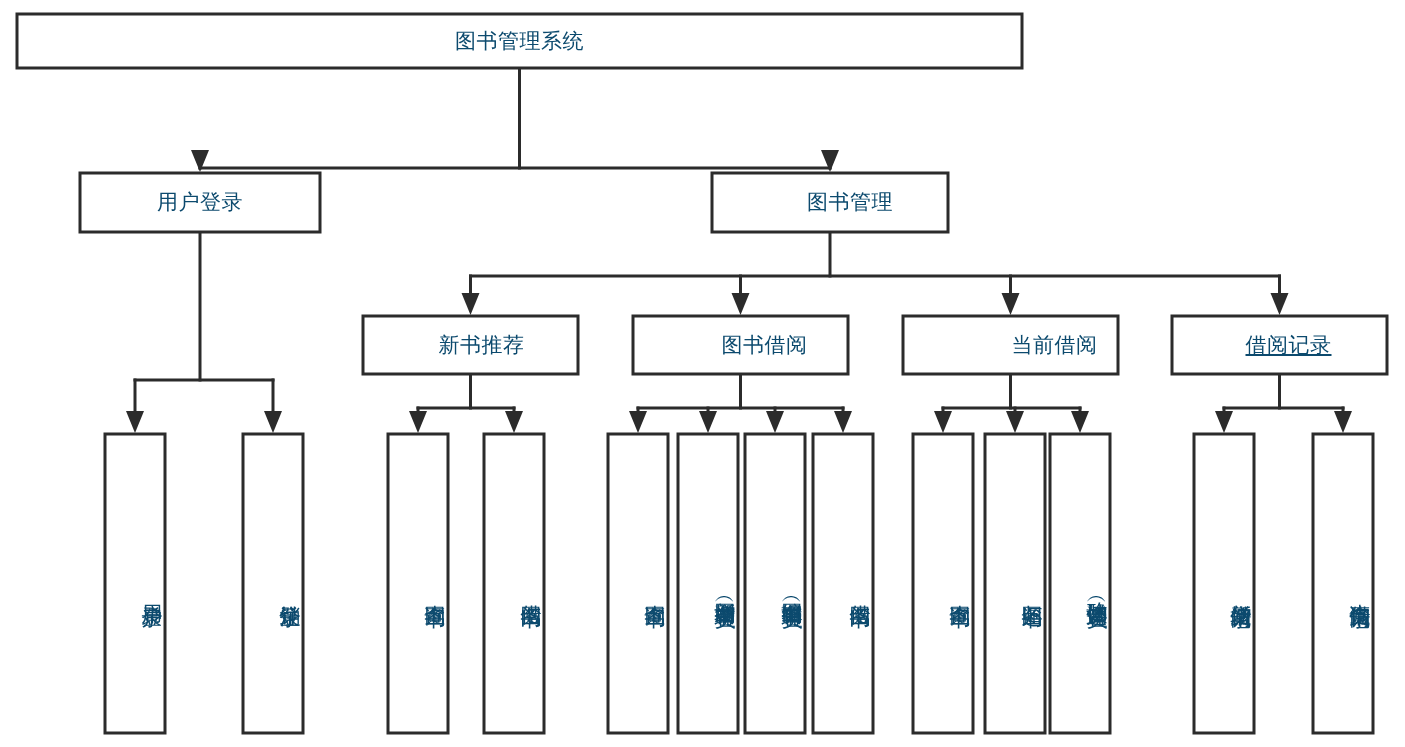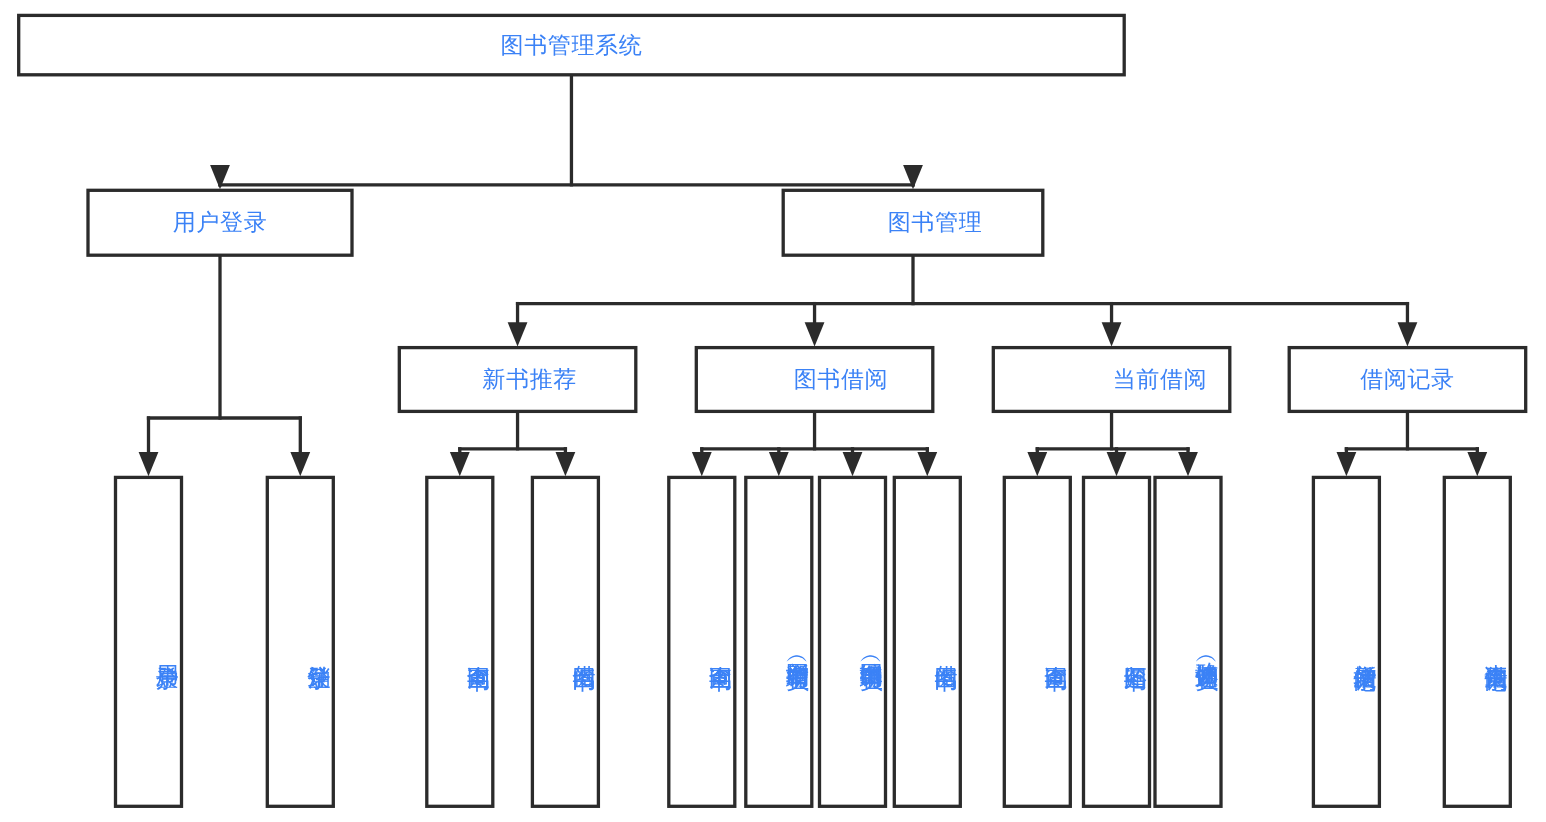--- a/index.html
+++ b/index.html
@@ -36,21 +36,21 @@
     stroke-width: 3;
     fill: none;
     stroke-linecap: square;
   }
   .arrow-head {
     fill: #2b2b2b;
     stroke: none;
   }
   .node-label {
     position: absolute;
-    color: #3b82f6;
+    color: #0c4a6e;
     font-size: 21px;
     line-height: 1.18;
     letter-spacing: 0.5px;
     display: flex;
     align-items: center;
     justify-content: center;
     text-align: center;
     pointer-events: none;
     white-space: nowrap;
   }
@@ -154,21 +154,21 @@
         <rect class="node-box" x="1313" y="434" width="60" height="299"></rect>
       </g>
   </svg>
   <div id="label-layer">
       <div class="node-label" style="left: 17px; top: 14px; width: 1005px; height: 54px;">图书管理系统</div>
       <div class="node-label" style="left: 80px; top: 173px; width: 240px; height: 59px;">用户登录</div>
       <div class="node-label" style="left: 712px; top: 173px; width: 236px; height: 59px; padding-left: 20px;">图书管理</div>
       <div class="node-label" style="left: 363px; top: 316px; width: 237px; height: 58px;">新书推荐</div>
       <div class="node-label" style="left: 633px; top: 316px; width: 215px; height: 58px; margin-left: 24px;">图书借阅</div>
       <div class="node-label" style="left: 903px; top: 316px; width: 215px; height: 58px; padding-left: 44px;">当前借阅</div>
-      <div class="node-label" style="left: 1172px; top: 316px; width: 215px; height: 58px;">借阅记录</div>
+      <div class="node-label" style="left: 1172px; top: 316px; width: 233px; height: 58px; text-decoration: underline;">借阅记录</div>
       <div class="node-label vertical" style="left: 105px; top: 434px; width: 60px; height: 299px;">用户登录</div>
       <div class="node-label vertical" style="left: 243px; top: 434px; width: 60px; height: 299px;">注销登录</div>
       <div class="node-label vertical" style="left: 388px; top: 434px; width: 60px; height: 299px;">查询图书</div>
       <div class="node-label vertical" style="left: 484px; top: 434px; width: 60px; height: 299px;">借阅图书</div>
       <div class="node-label vertical" style="left: 608px; top: 434px; width: 60px; height: 299px;">查询图书</div>
       <div class="node-label vertical" style="left: 678px; top: 434px; width: 60px; height: 299px;">新增图书（管理员）</div>
       <div class="node-label vertical" style="left: 745px; top: 434px; width: 60px; height: 299px;">编辑图书（管理员）</div>
       <div class="node-label vertical" style="left: 813px; top: 434px; width: 60px; height: 299px;">借阅图书</div>
       <div class="node-label vertical" style="left: 913px; top: 434px; width: 60px; height: 299px;">查询图书</div>
       <div class="node-label vertical" style="left: 985px; top: 434px; width: 60px; height: 299px;">归还图书</div>

